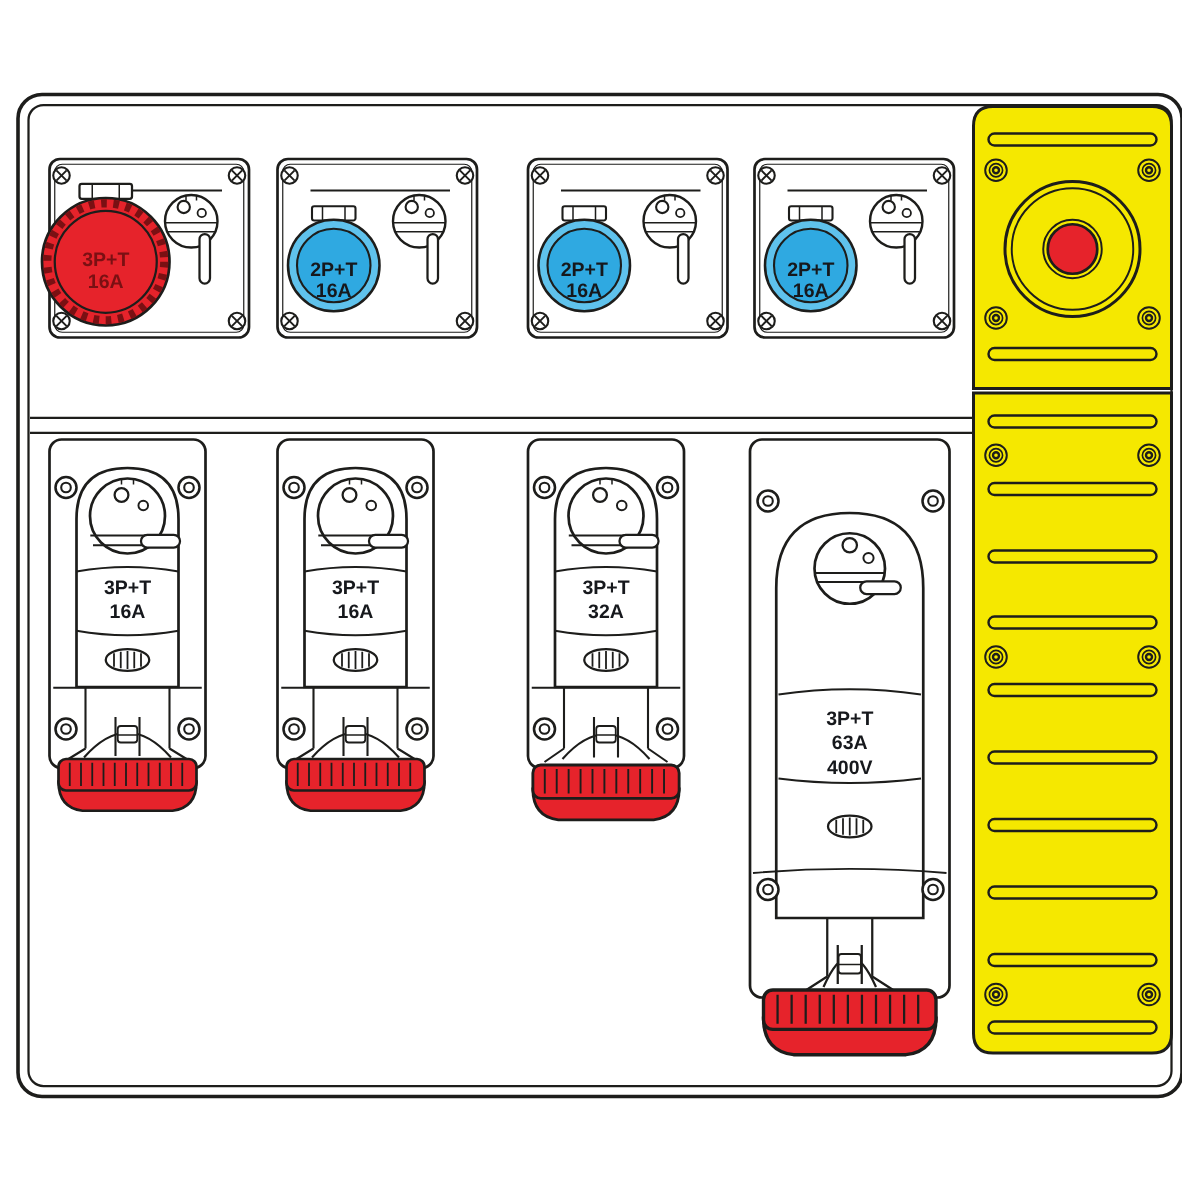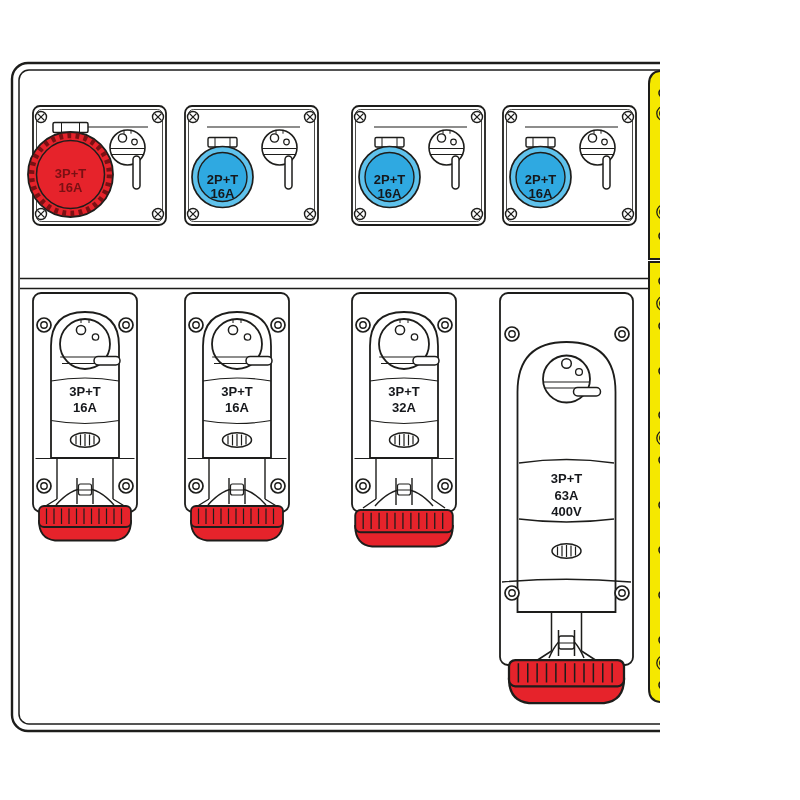--- a/index.html
+++ b/index.html
@@ -1,16 +1,16 @@
 <!DOCTYPE html>
 <html style="--outline: #1d1d1b; --socket_red: #e6232b; --socket_red_dark: #7a1013; --socket_blue: #2fa9e1; --socket_blue_light: #5fc2ec; --panel_yellow: #f5e800; --estop_red: #e6232b;"><head>
 <meta charset="utf-8">
 <style>
   html,body{margin:0;padding:0;background:#fff;}
-  .stage{position:relative;width:660px;height:800px;background:#fff;overflow:hidden;
+  .stage{position:relative;width:788px;height:800px;background:#fff;overflow:hidden;
          font-family:"Liberation Sans",sans-serif;}
   svg{display:block;}
   
   .w   {fill:#fff;               stroke:var(--outline,#1d1d1b);}
   .n   {fill:none;               stroke:var(--outline,#1d1d1b);}
   .red {fill:var(--socket_red,#e6232b);  stroke:var(--outline,#1d1d1b);}
   .dkred{fill:none;              stroke:var(--socket_red_dark,#a8171d);}
   .bluL{fill:var(--socket_blue_light,#5fc2ec); stroke:var(--outline,#1d1d1b);}
   .blu {fill:var(--socket_blue,#2fa9e1); stroke:var(--outline,#1d1d1b);}
   .yel {fill:var(--panel_yellow,#f5e800); stroke:var(--outline,#1d1d1b);}

